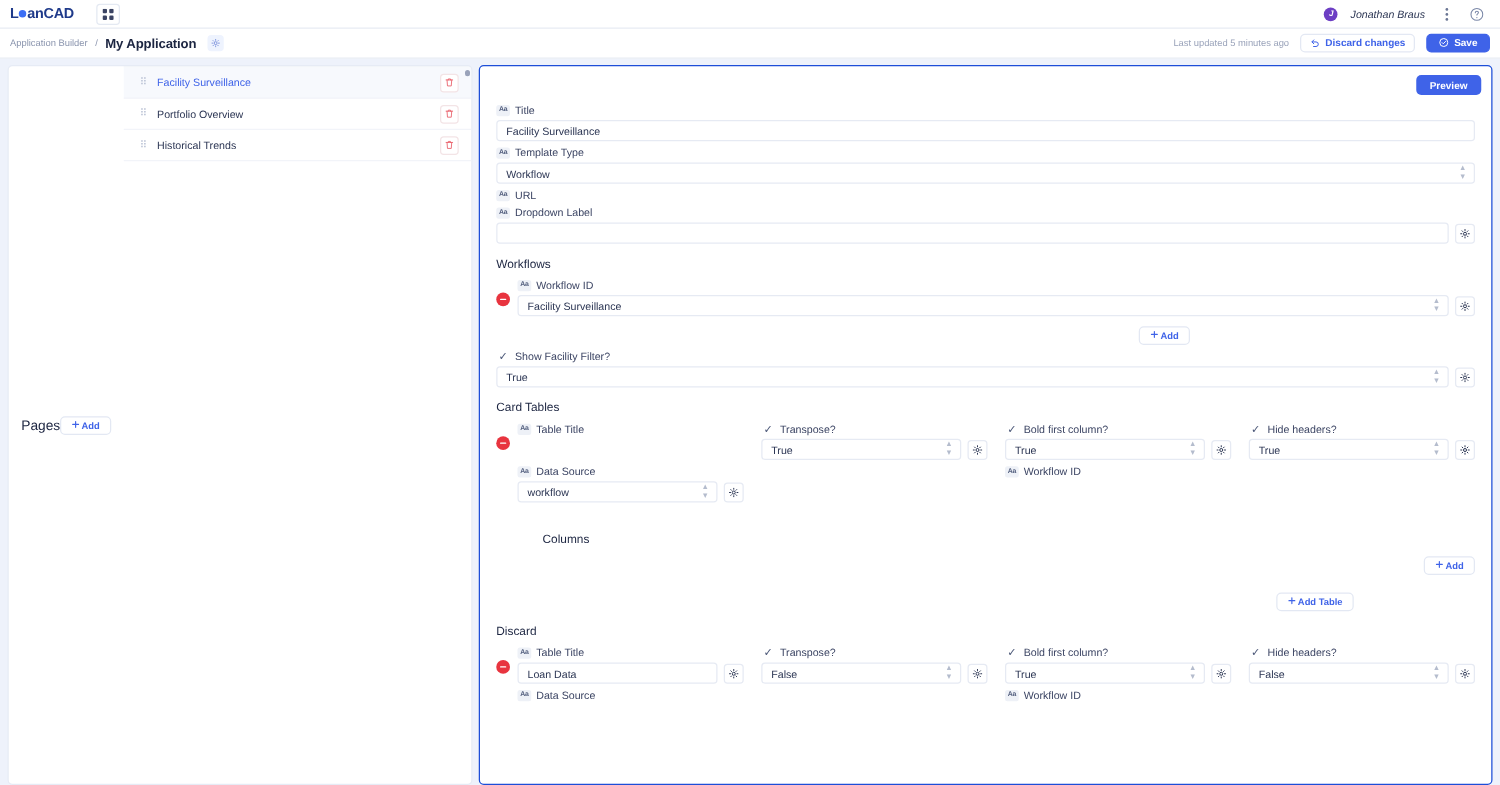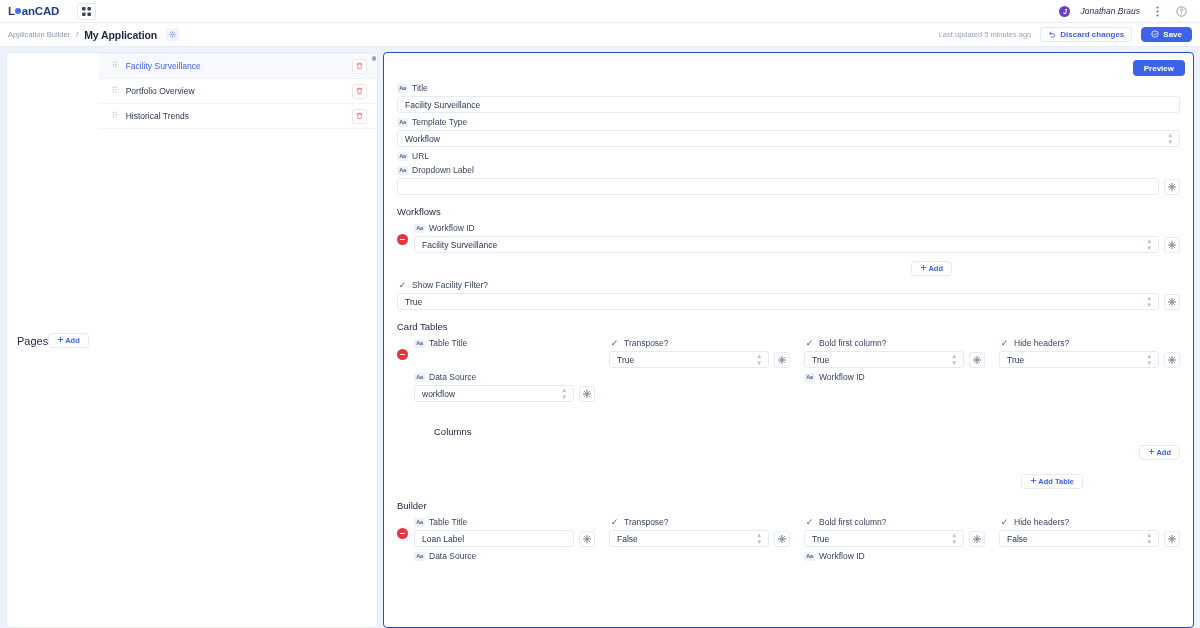--- a/index.html
+++ b/index.html
@@ -540,37 +540,37 @@
         <button class="btn-add-sm">
           <span>
             <svg width="7" height="7" viewBox="0 0 12 12" stroke="#3f63e8" stroke-width="1.6" stroke-linecap="round">
                 <path d="M6 2v8M2 6h8"></path>
               </svg>
           </span>
           <span>Add Table</span>
         </button>
       </div>
 
-      <div class="section-title">Builder</div>
+      <div class="section-title">Discard</div>
 
       <div class="item-block">
         <div class="remove-dot">
             <i></i>
           </div>
         <div class="item-fields">
 
           <div class="grid4">
             <div class="cell">
               <div class="field-label">
                 <span class="aa-badge">Aa</span>
                 <span class="label-txt">Table Title</span>
               </div>
               <div class="row-line">
                 <div class="input">
-                  <span class="val">Loan Label</span>
+                  <span class="val">Loan Data</span>
                 </div>
                 <button class="gear-btn">
                   <svg width="8" height="8" viewBox="0 0 14 14" fill="none" stroke="#2b3553" stroke-width="1.4">
                       <circle cx="7" cy="7" r="2.1"></circle>
                       <path d="M7 1v1.5M7 11.5V13M1 7h1.5M11.5 7H13M2.9 2.9l1 1M10.1 10.1l1 1M11.1 2.9l-1 1M3.9 10.1l-1 1" stroke-linecap="round"></path>
                     </svg>
                 </button>
               </div>
             </div>
 

